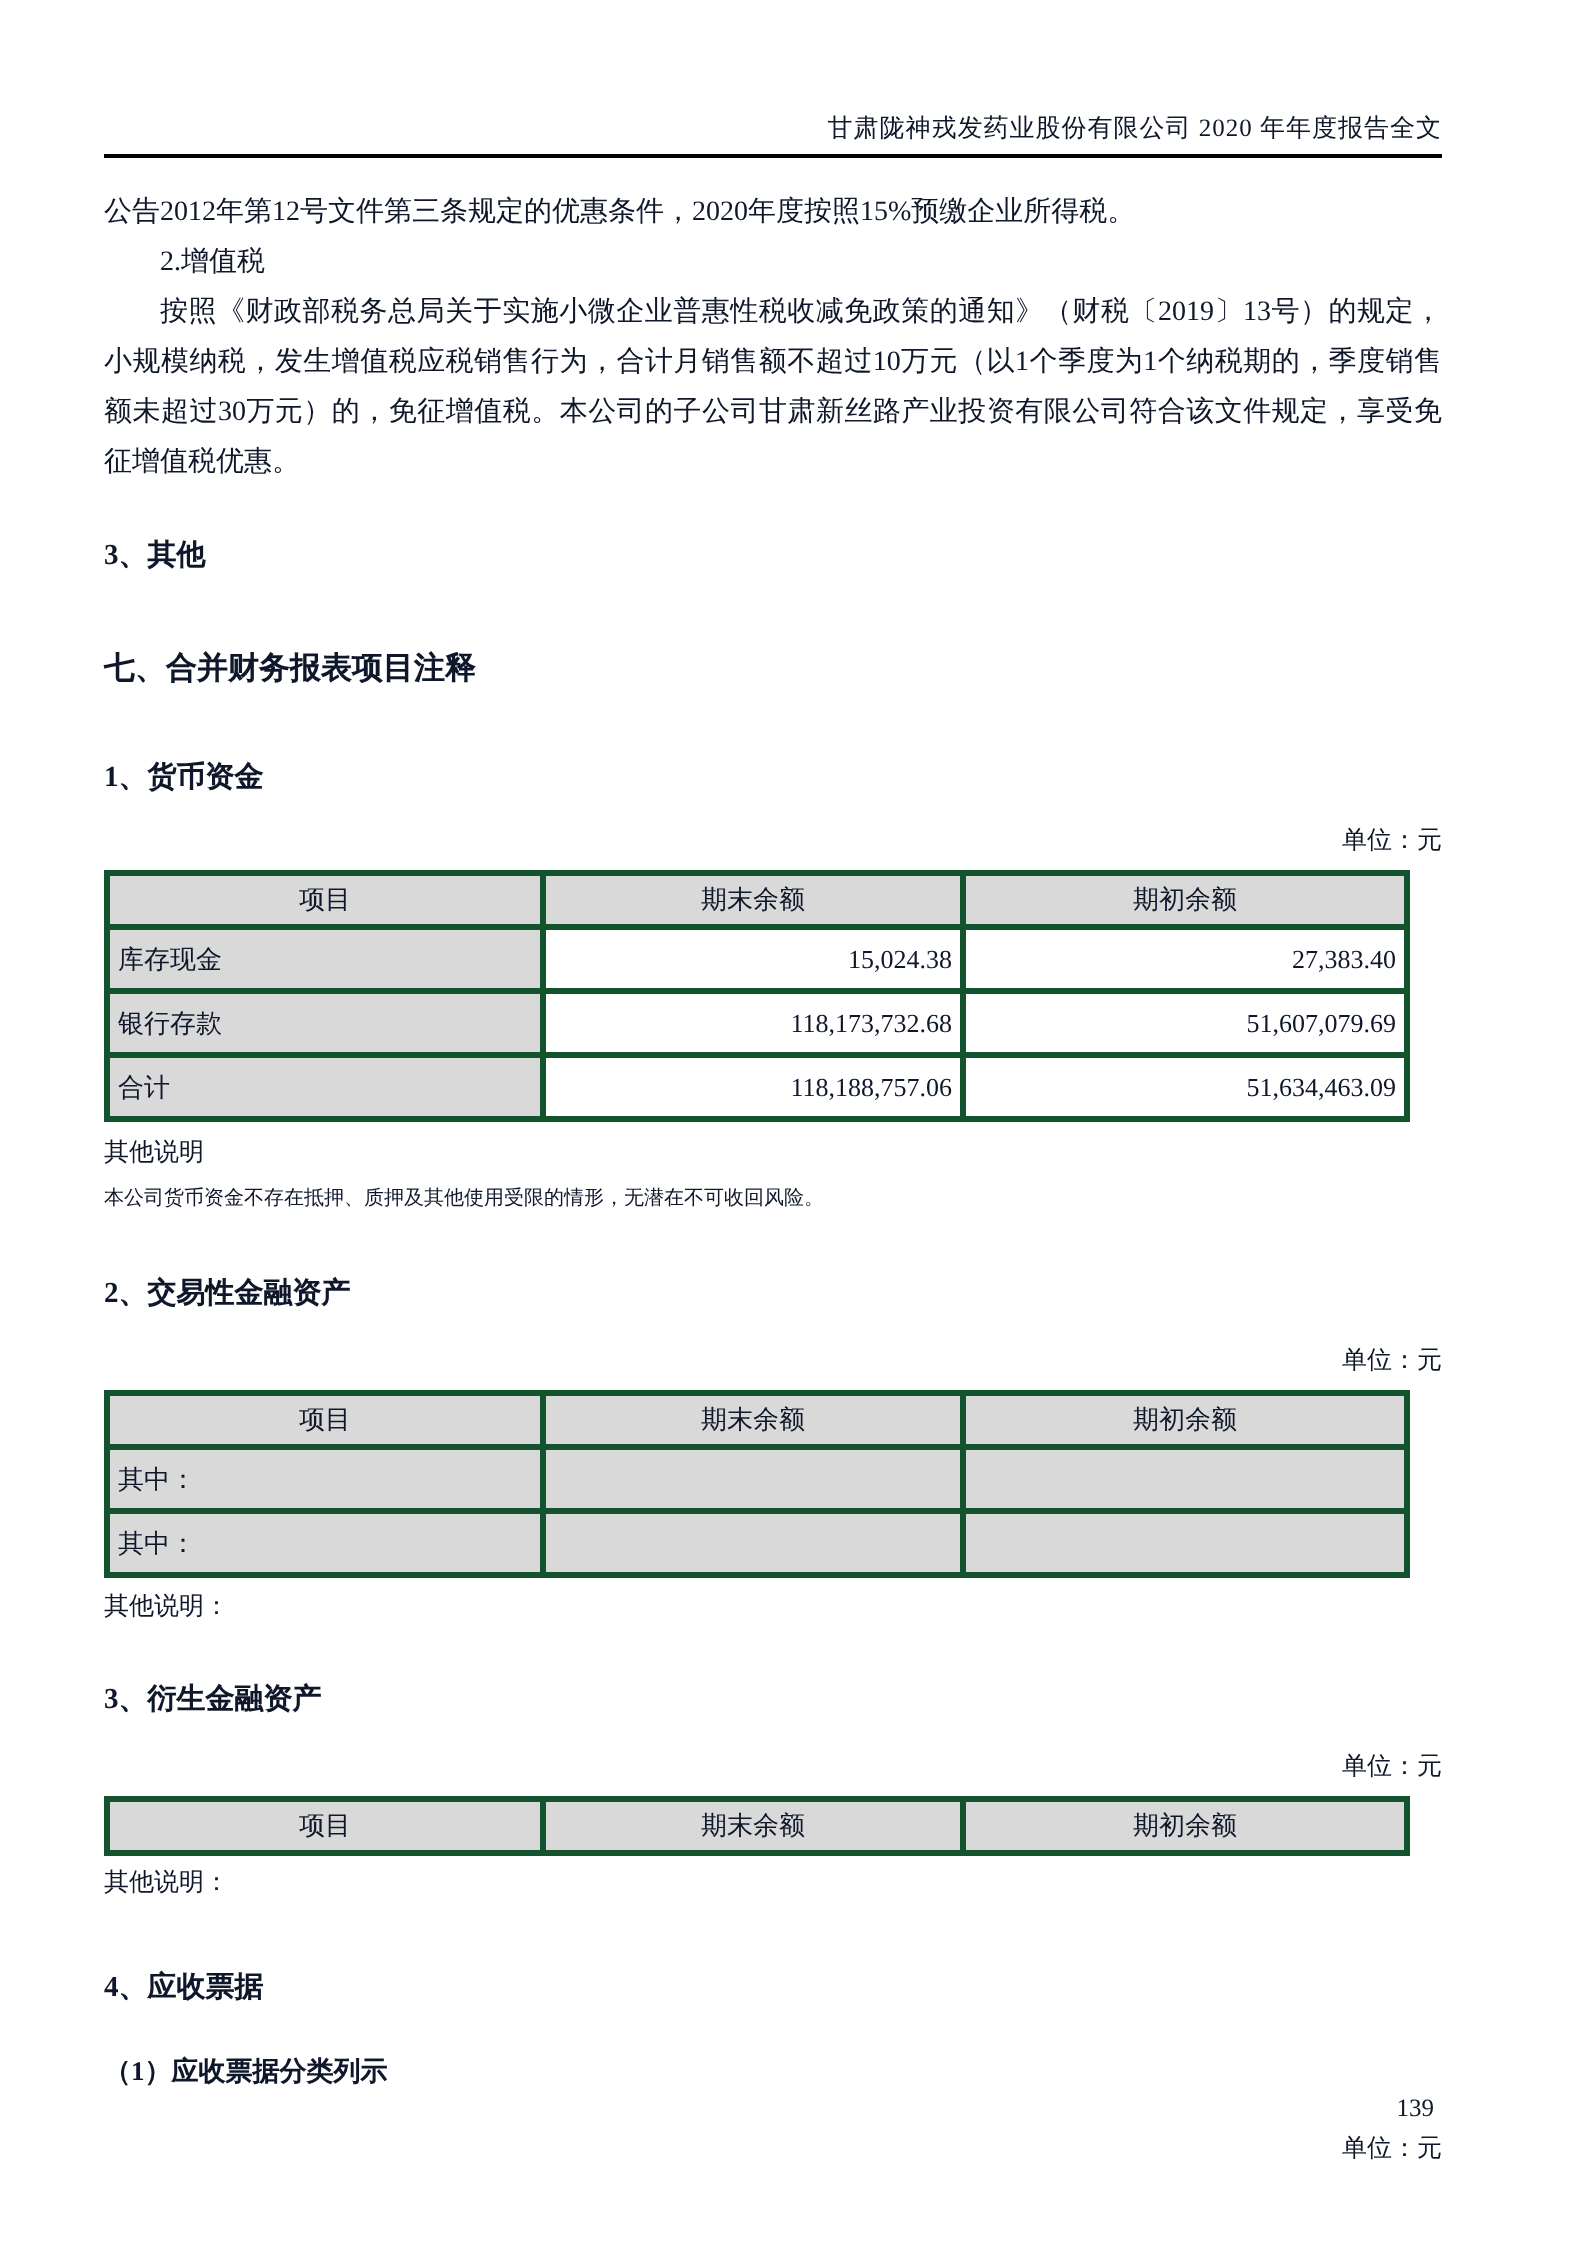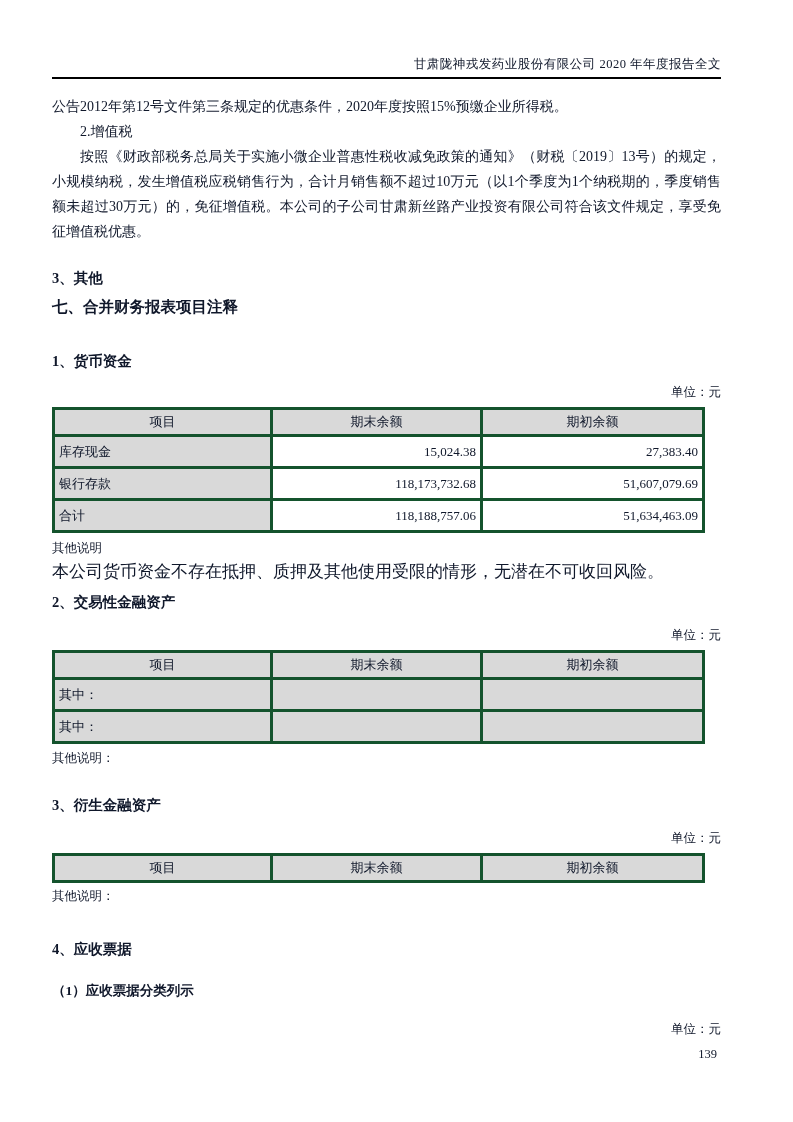--- a/index.html
+++ b/index.html
@@ -20,40 +20,40 @@
     line-height: 15px;
     letter-spacing: 0.5px;
     padding-bottom: 5px;
     border-bottom: 2px solid #000000;
   }
   
   p { margin: 0; }
   .body-text { font-size: 14px; line-height: 25px; text-align: justify; }
   .indent { text-indent: 28px; }
   .note-label { font-size: 12.5px; line-height: 17px; }
-  .note-text { font-size: 17px; line-height: 22px; }
+  .note-text { font-size: 10px; line-height: 22px; }
   
   .h-num  { font-size: 14.5px; font-weight: bold; line-height: 20px; margin: 0; }
   .h-big  { font-size: 15.5px; font-weight: bold; line-height: 21px; margin: 0; }
   .h-sub  { font-size: 13.5px; font-weight: bold; line-height: 19px; margin: 0; }
   
   .unit-line { text-align: right; font-size: 12.5px; line-height: 17px; font-family: Liberation Mono, monospace; }
   
   .mt4  { margin-top: 4px;  }
   .mt5  { margin-top: 5px;  }
   .mt6  { margin-top: 6px;  }
   .mt7  { margin-top: 7px;  }
   .mt14 { margin-top: 14px; }
   .mt15 { margin-top: 15px; }
   .mt16 { margin-top: 16px; }
-  .mt20 { margin-top: 8px; }
+  .mt20 { margin-top: 36px; }
   .mt22 { margin-top: 22px; }
   .mt23 { margin-top: 34px; }
   .mt24 { margin-top: 24px; }
-  .mt25 { margin-top: 9px; }
+  .mt25 { margin-top: 26px; }
   .mt28 { margin-top: 28px; }
   
   table.fin {
     width: 650px;
     border-collapse: collapse;
     table-layout: fixed;
     border: 2px solid #141414;
     font-size: 13px;
   }
   table.fin col.c1 { width: 218px; }

